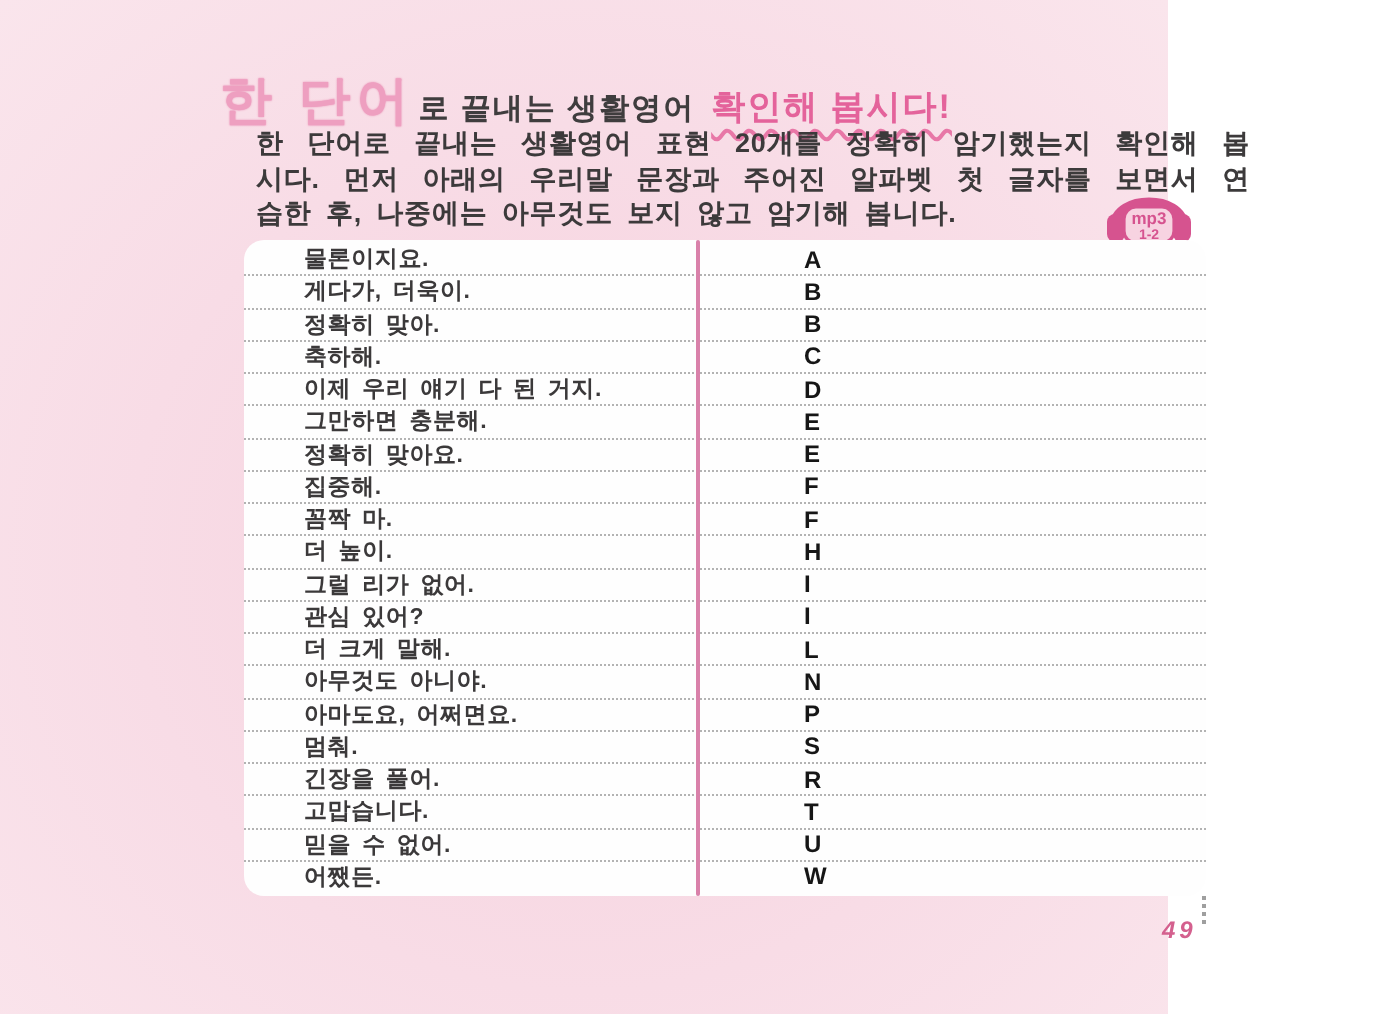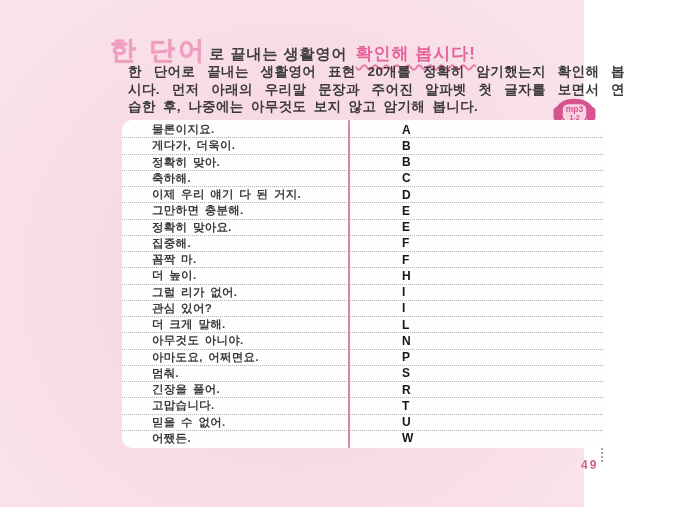--- a/index.html
+++ b/index.html
@@ -80,21 +80,21 @@
     letter-spacing: 1px;
   }
 
   
   .corner-dots {
     position: absolute; left: 601px; top: 448px; height: 14px; width: 0;
     border-left: 2px dotted #9f9f9f;
   }
   .page-number {
     position: absolute; left: 581px; top: 458px;
-    font-size: 12px; font-weight: 800; 
+    font-size: 12px; font-weight: 800; font-style: italic;
     color: #d4608e; letter-spacing: 2px;
   }
 </style>
 </head>
 <body>
 
 <div class="page">
 
   <div class="title-row">
     <span class="title-big">한 단어</span>

